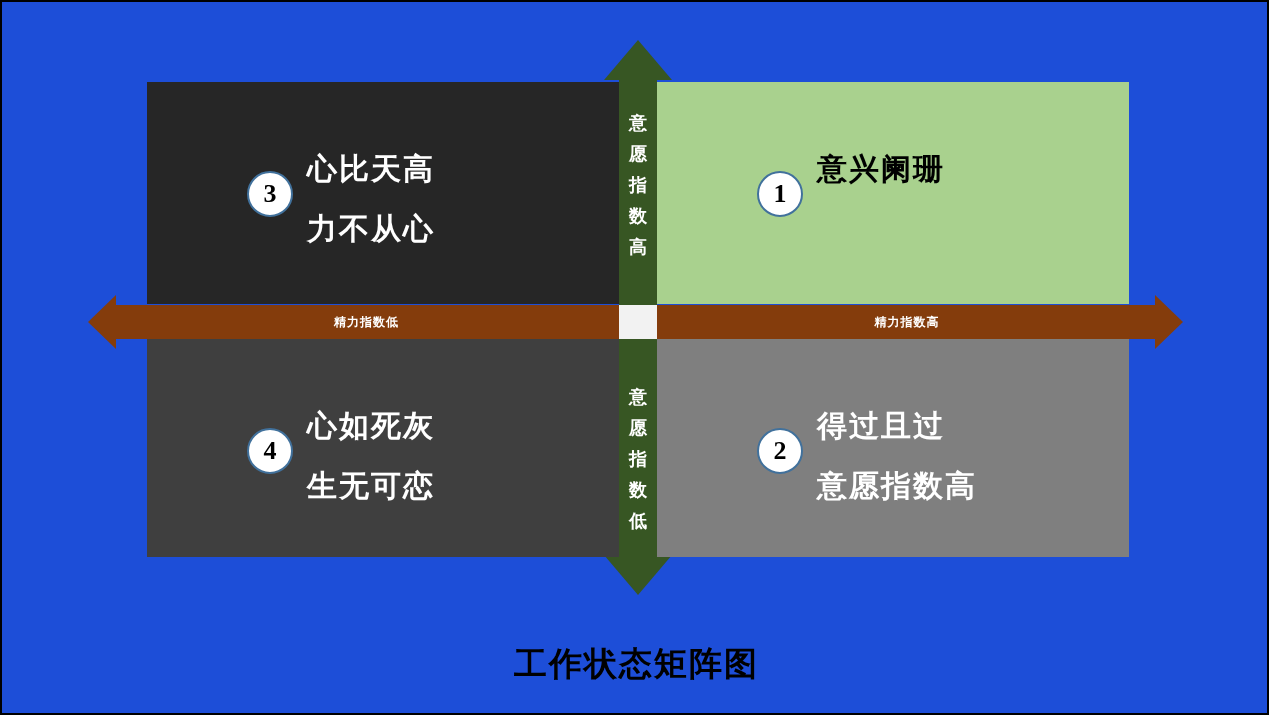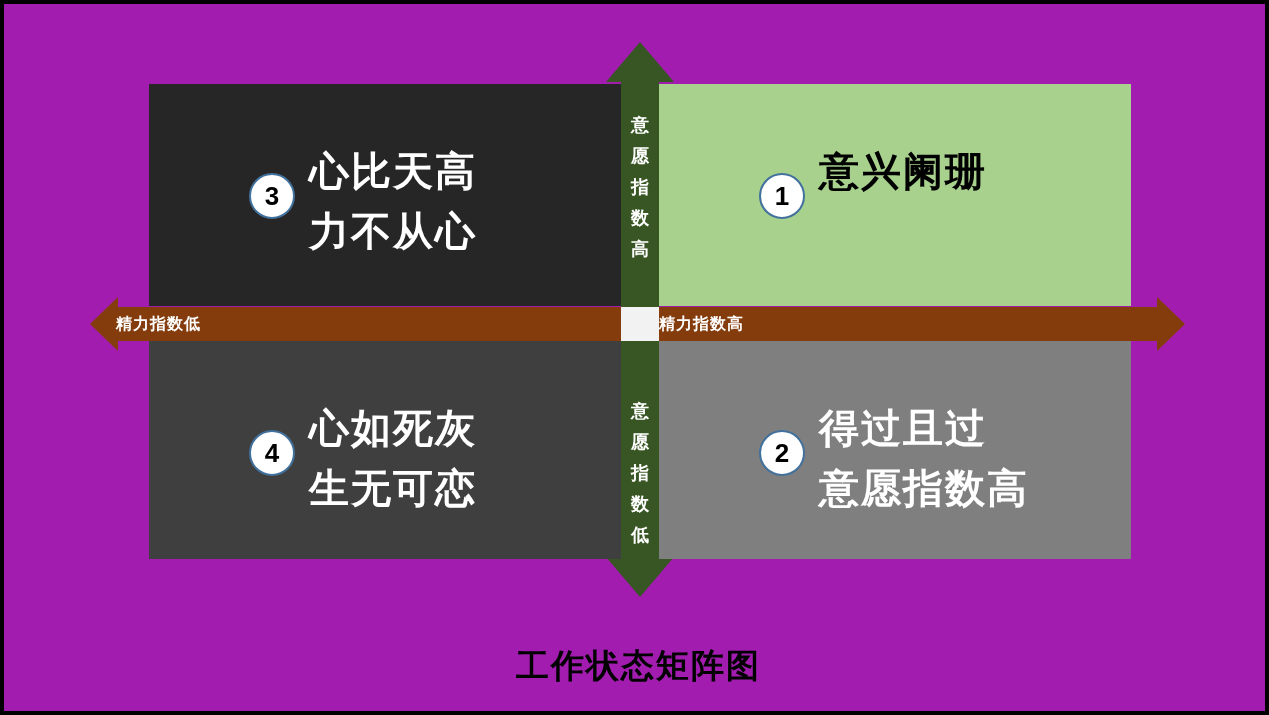--- a/index.html
+++ b/index.html
@@ -2,24 +2,24 @@
 <html><head>
 <meta charset="utf-8">
 <style>
   html, body { margin: 0; padding: 0; background: #ffffff; }
   * { box-sizing: border-box; }
 
   .slide {
     position: relative;
     width: 1269px;
     height: 715px;
-    background: #a21caf;
-    border: 4px solid #000000;
+    background: #1d4ed8;
+    border: 2px solid #000000;
     overflow: hidden;
-    font-family: Liberation Sans, sans-serif;
+    font-family: Liberation Serif, serif;
   }
 
   
   .quadrant { position: absolute; }
   .q-tl { left: 145px; top: 80px;  width: 472px; height: 222px; background: #262626; color: #ffffff; }
   .q-tr { left: 655px; top: 80px;  width: 472px; height: 222px; background: #a9d18e; color: #000000; }
   .q-bl { left: 145px; top: 337px; width: 472px; height: 218px; background: #3f3f3f; color: #ffffff; }
   .q-br { left: 655px; top: 337px; width: 472px; height: 218px; background: #7f7f7f; color: #ffffff; }
 
   .badge {
@@ -31,21 +31,21 @@
     border-radius: 50%;
     display: flex; align-items: center; justify-content: center;
     font-size: 26px; font-weight: bold; color: #000000;
   }
 
   .q-text {
     position: absolute;
     left: 160px; top: 57px;
   }
   .q-line {
-    font-size: 40px;
+    font-size: 30px;
     font-weight: bold;
     line-height: 60px;
     letter-spacing: 2px;
     white-space: nowrap;
   }
 
   
   .v-shaft {
     position: absolute;
     left: 617px; top: 75px;
@@ -74,21 +74,21 @@
     width: 38px;
     padding: 0 10px;
     text-align: center;
     color: #ffffff;
     font-size: 18px;
     font-weight: bold;
     line-height: 31px;
     word-break: break-all;
   }
   .v-label-top    { top: 106px; }
-  .v-label-bottom { top: 392px; text-align: center; }
+  .v-label-bottom { top: 380px; text-align: center; }
 
   
   .h-shaft {
     position: absolute;
     left: 112px; top: 303px;
     width: 1043px; height: 34px;
     background: #843c0c;
   }
   .h-head-left {
     position: absolute;
@@ -104,22 +104,23 @@
     width: 0; height: 0;
     border-top: 27px solid transparent;
     border-bottom: 27px solid transparent;
     border-left: 28px solid #843c0c;
   }
   .h-label {
     position: absolute;
     top: 303px;
     height: 34px;
     line-height: 34px;
+    text-align: center;
     color: #ffffff;
-    font-size: 16px;
+    font-size: 12px;
     font-weight: bold;
     letter-spacing: 1px;
   }
   .h-label-left  { left: 112px; width: 505px; }
   .h-label-right { left: 655px; width: 500px; }
 
   
   .center-gap {
     position: absolute;
     left: 617px; top: 303px;

